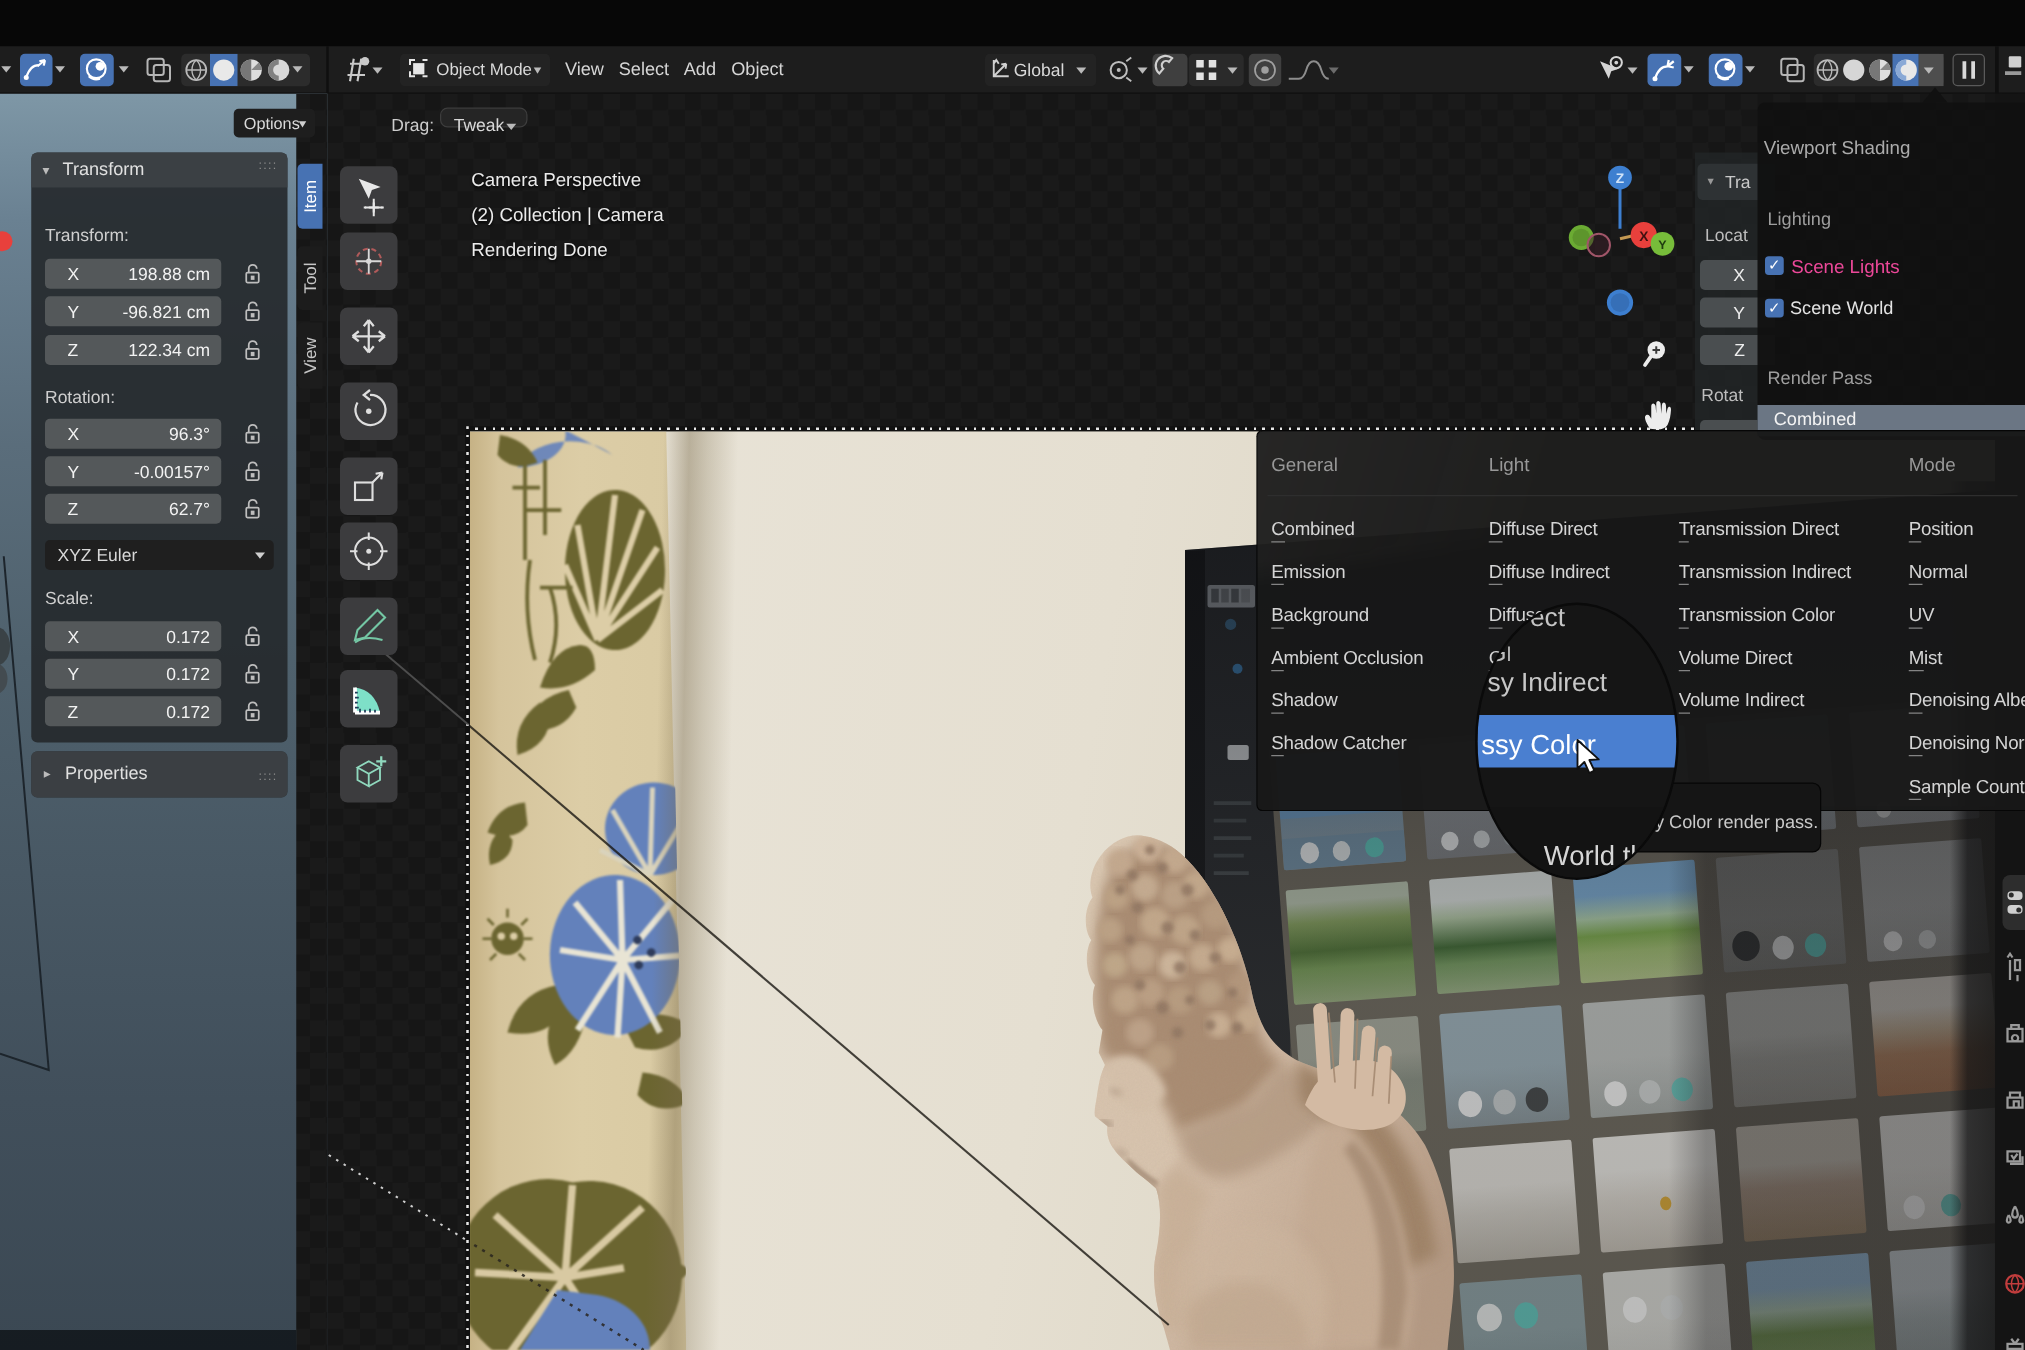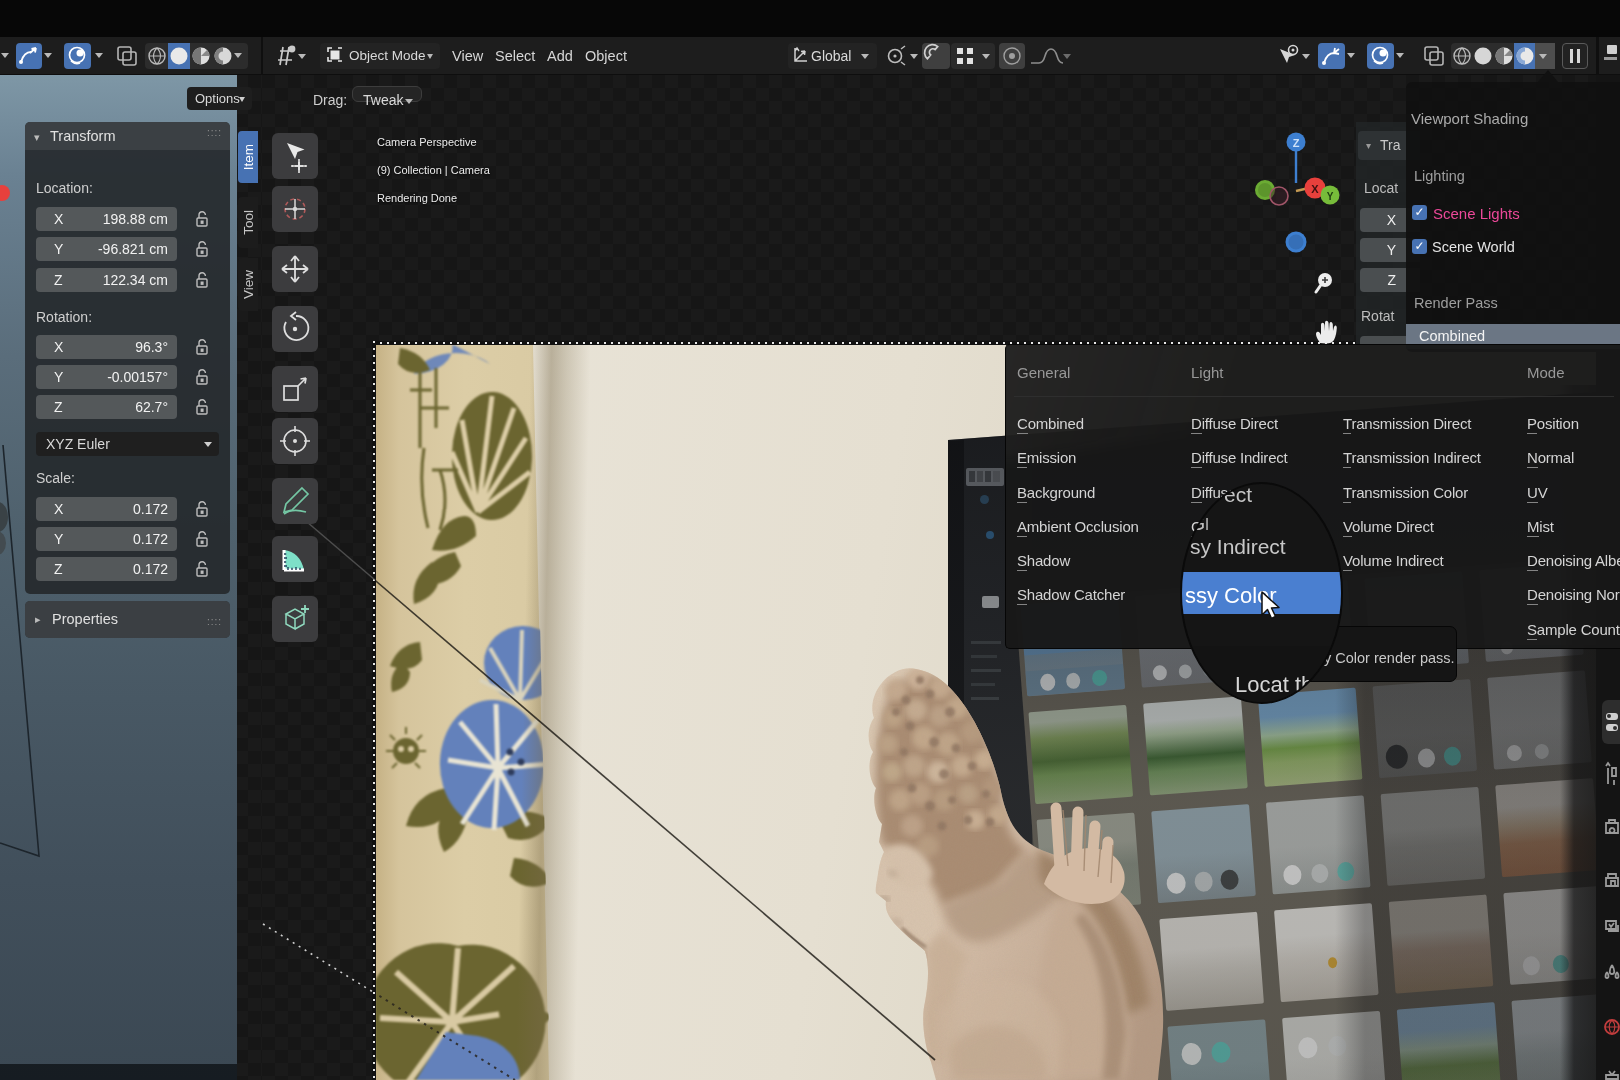--- a/index.html
+++ b/index.html
@@ -28,21 +28,21 @@
 #mview{left:262px;top:75px;width:1358px;height:1005px;overflow:hidden;
  background:repeating-conic-gradient(#1a1a1a 0% 25%,#161616 0% 50%) 0 0/26px 26px}
 .tbtn{position:absolute;left:10px;width:46px;height:46px;background:#3c3c3e;border-radius:6px}
 
 #scene{position:absolute;left:113px;top:270px;width:1221px;height:735px;overflow:hidden;
  background:linear-gradient(100deg,#e9e4d8 0%,#e5dfd1 40%,#dbd4c2 70%,#cfc7b4 100%)}
 .card{position:absolute;width:98px;height:92px;border-radius:2px;overflow:hidden}
 .sph{position:absolute;bottom:0;left:0;width:100%;height:25px;background:#8b8a83}
 .d{position:absolute;border-radius:50%}
 
-.ovl{position:absolute;color:#ececec;font-size:11px;text-shadow:0 1px 2px rgba(0,0,0,.8)}
+.ovl{position:absolute;color:#ececec;font-size:15px;text-shadow:0 1px 2px rgba(0,0,0,.8)}
 
 #popup{left:1406px;top:82px;width:214px;height:270px;background:rgba(17,17,17,0.96);border-radius:6px 0 0 6px}
 #bigmenu{left:1005px;top:344px;width:709px;height:305px;background:rgba(24,24,24,0.97);border-radius:5px 0 0 5px;border:1px solid #060606;border-right:none}
 .mi{position:absolute;color:#d4d4d4;font-size:15px;white-space:nowrap;letter-spacing:-0.2px}
 .mh{position:absolute;color:#989898;font-size:15px}
 .mi u{text-decoration:none;border-bottom:1.2px solid #848484;padding-bottom:1px}
 </style></head>
 <body>
 <div id="stage">
   <div class="abs" style="left:0;top:0;width:1620px;height:37px;background:#070707"></div>
@@ -214,21 +214,21 @@
     <div class="btn" style="left:187px;top:12px;width:65px;height:23px;line-height:23px;background:#1e1e1e;font-size:13px">
       <span style="position:absolute;left:8px">Options</span>
         <span class="carv" style="position:absolute;left:52px;top:10px;border-top-color:#cfcfcf;border-left-width:3.5px;border-right-width:3.5px"></span>
     </div>
     <div class="npanel">
       <div class="phead">
           <span style="position:absolute;left:9px;top:1px;color:#bbb;font-size:11px">▾</span>
           <span style="position:absolute;left:25px">Transform</span>
         <span style="position:absolute;right:8px;top:-3px;color:#8f8f8f;font-size:10px;letter-spacing:1px">::::</span>
         </div>
-      <div class="lbl" style="left:11px;top:58px">Location:</div>
+      <div class="lbl" style="left:11px;top:58px">Transform:</div>
       <div class="fld" style="top:85px">
           <span class="ax">X</span>
           <span class="vl">198.88 cm</span>
         </div>
       <div class="fld" style="top:115px">
           <span class="ax">Y</span>
           <span class="vl">-96.821 cm</span>
         </div>
       <div class="fld" style="top:146px">
           <span class="ax">Z</span>
@@ -616,21 +616,21 @@
           <path d="M12 34 L12 14 q16 2 20 20 z" fill="#7ee0c8"></path>
           <path d="M12 34 h20 M12 34 v-20" stroke="#fff" stroke-width="3"></path>
           <path d="M12 30 h3 M12 26 h2.2 M12 22 h3 M12 18 h2.2 M16 34 v-3 M20 34 v-2.2 M24 34 v-3 M28 34 v-2.2" stroke="#1d3b57" stroke-width="1.4"></path>
         </svg></div>
     <div class="tbtn" style="top:521px"><svg width="46" height="46" viewBox="0 0 46 46">
           <path d="M14 18 l9 -5 l9 5 l-9 5 z M14 18 v10 l9 5 v-10 M32 18 v10 l-9 5" fill="none" stroke="#8fd8bd" stroke-width="1.5"></path>
           <path d="M33 9 v8 M29 13 h8" stroke="#8fd8bd" stroke-width="1.8"></path>
         </svg></div>
 
     <div class="ovl" style="left:115px;top:61px">Camera Perspective</div>
-    <div class="ovl" style="left:115px;top:89px">(9) Collection | Camera</div>
+    <div class="ovl" style="left:115px;top:89px">(2) Collection | Camera</div>
     <div class="ovl" style="left:115px;top:117px">Rendering Done</div>
 
     <svg class="abs" style="left:989px;top:-4px" width="100" height="230" viewBox="0 0 100 230">
       <line x1="45" y1="71" x2="45" y2="112" stroke="#3d7fd0" stroke-width="2.4"></line>
       <line x1="45" y1="120" x2="58" y2="117" stroke="#c49952" stroke-width="2.4"></line>
       <circle cx="45" cy="71" r="9.5" fill="#3d7fd0"></circle>
         <text x="45" y="75.5" font-size="11" fill="#cfe2f8" text-anchor="middle" font-weight="bold">Z</text>
       <circle cx="14" cy="119" r="10" fill="#6bab33"></circle>
         <circle cx="14" cy="119" r="7" fill="#578c2a" opacity="0.7"></circle>
       <circle cx="28" cy="125" r="9" fill="rgba(60,30,40,0.5)" stroke="#a05568" stroke-width="1.6"></circle>
@@ -737,18 +737,18 @@
     <span style="position:absolute;left:110px;top:23px;color:#c9c9c9;font-size:14.5px;white-space:nowrap">y Color render pass.</span>
   </div>
 
   <div class="abs" style="left:1180px;top:482px;width:163px;height:222px;border-radius:50%;border:2.5px solid #0a0a0a;background:#151515;overflow:hidden">
     <div style="position:absolute;left:7px;top:27px;color:#bdbdbd;font-size:21px">G<span style="font-size:16px">l</span></div>
     <div style="position:absolute;left:42px;top:-1px;color:#c5c5c5;font-size:21px">ect</div>
     <div style="position:absolute;left:8px;top:51px;color:#c7c7c7;font-size:21px">sy Indirect</div>
     <div style="position:absolute;left:0;top:88px;width:163px;height:42px;background:#4a7fd0"></div>
     <div style="position:absolute;left:3px;top:99px;color:#fff;font-size:22px">ssy Color</div>
     <div style="position:absolute;left:0;top:162px;width:163px;height:62px;background:#131313"></div>
-    <div style="position:absolute;left:53px;top:188px;color:#d6d6d6;font-size:22px">Locat th</div>
+    <div style="position:absolute;left:53px;top:188px;color:#d6d6d6;font-size:22px">World th</div>
   </div>
 
   <svg class="abs" style="left:1259px;top:591px" width="26" height="34" viewBox="0 0 26 34">
     <path d="M3 1 L3 24 L8.5 18.5 L12.5 27.5 L16.5 25.5 L12.5 17 L20 16.5 Z" fill="#fff" stroke="#111" stroke-width="1.5" stroke-linejoin="round"></path>
   </svg>
 </div>
 </body></html>

